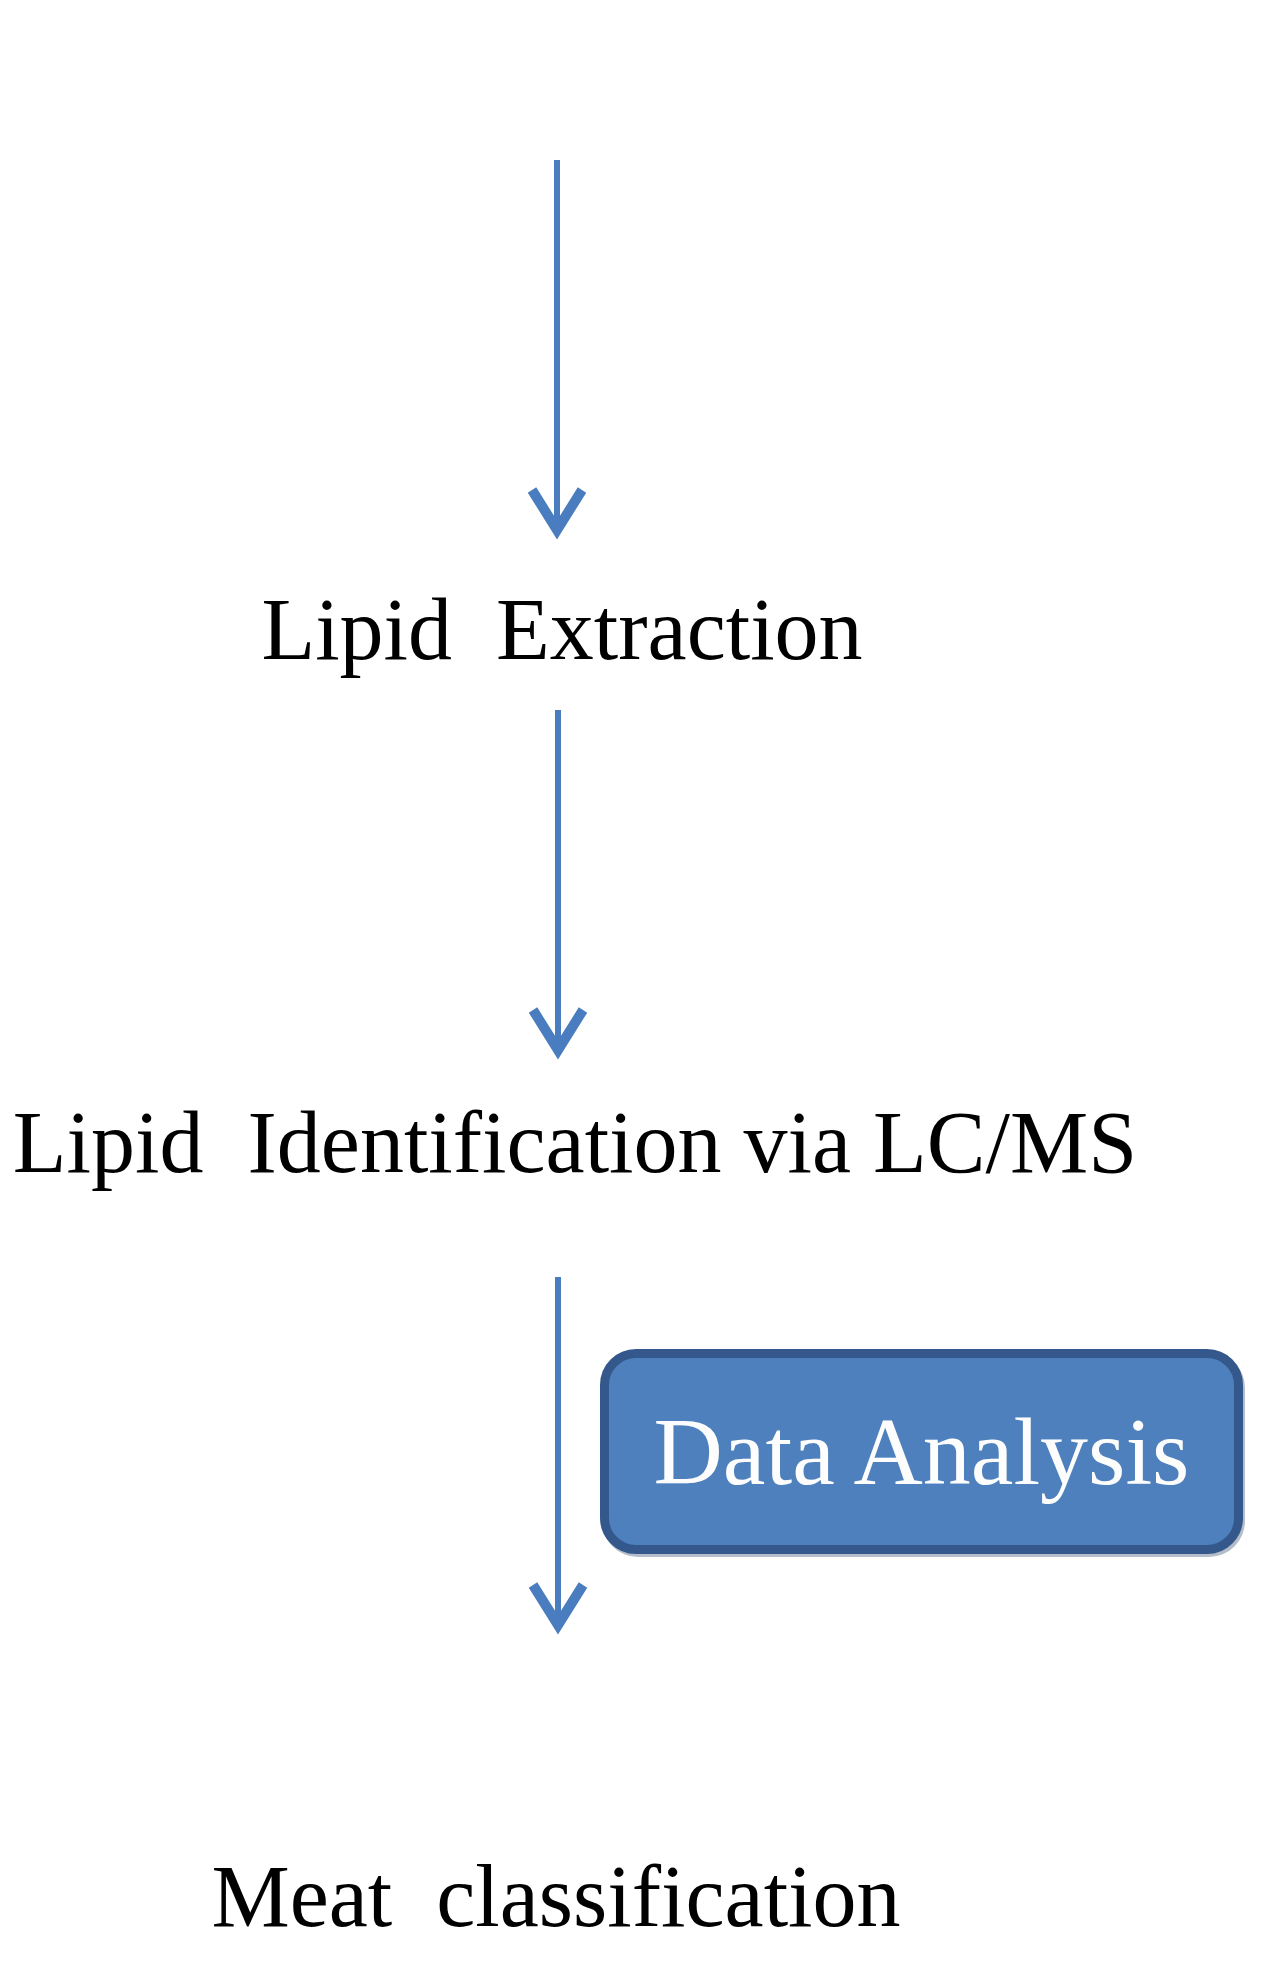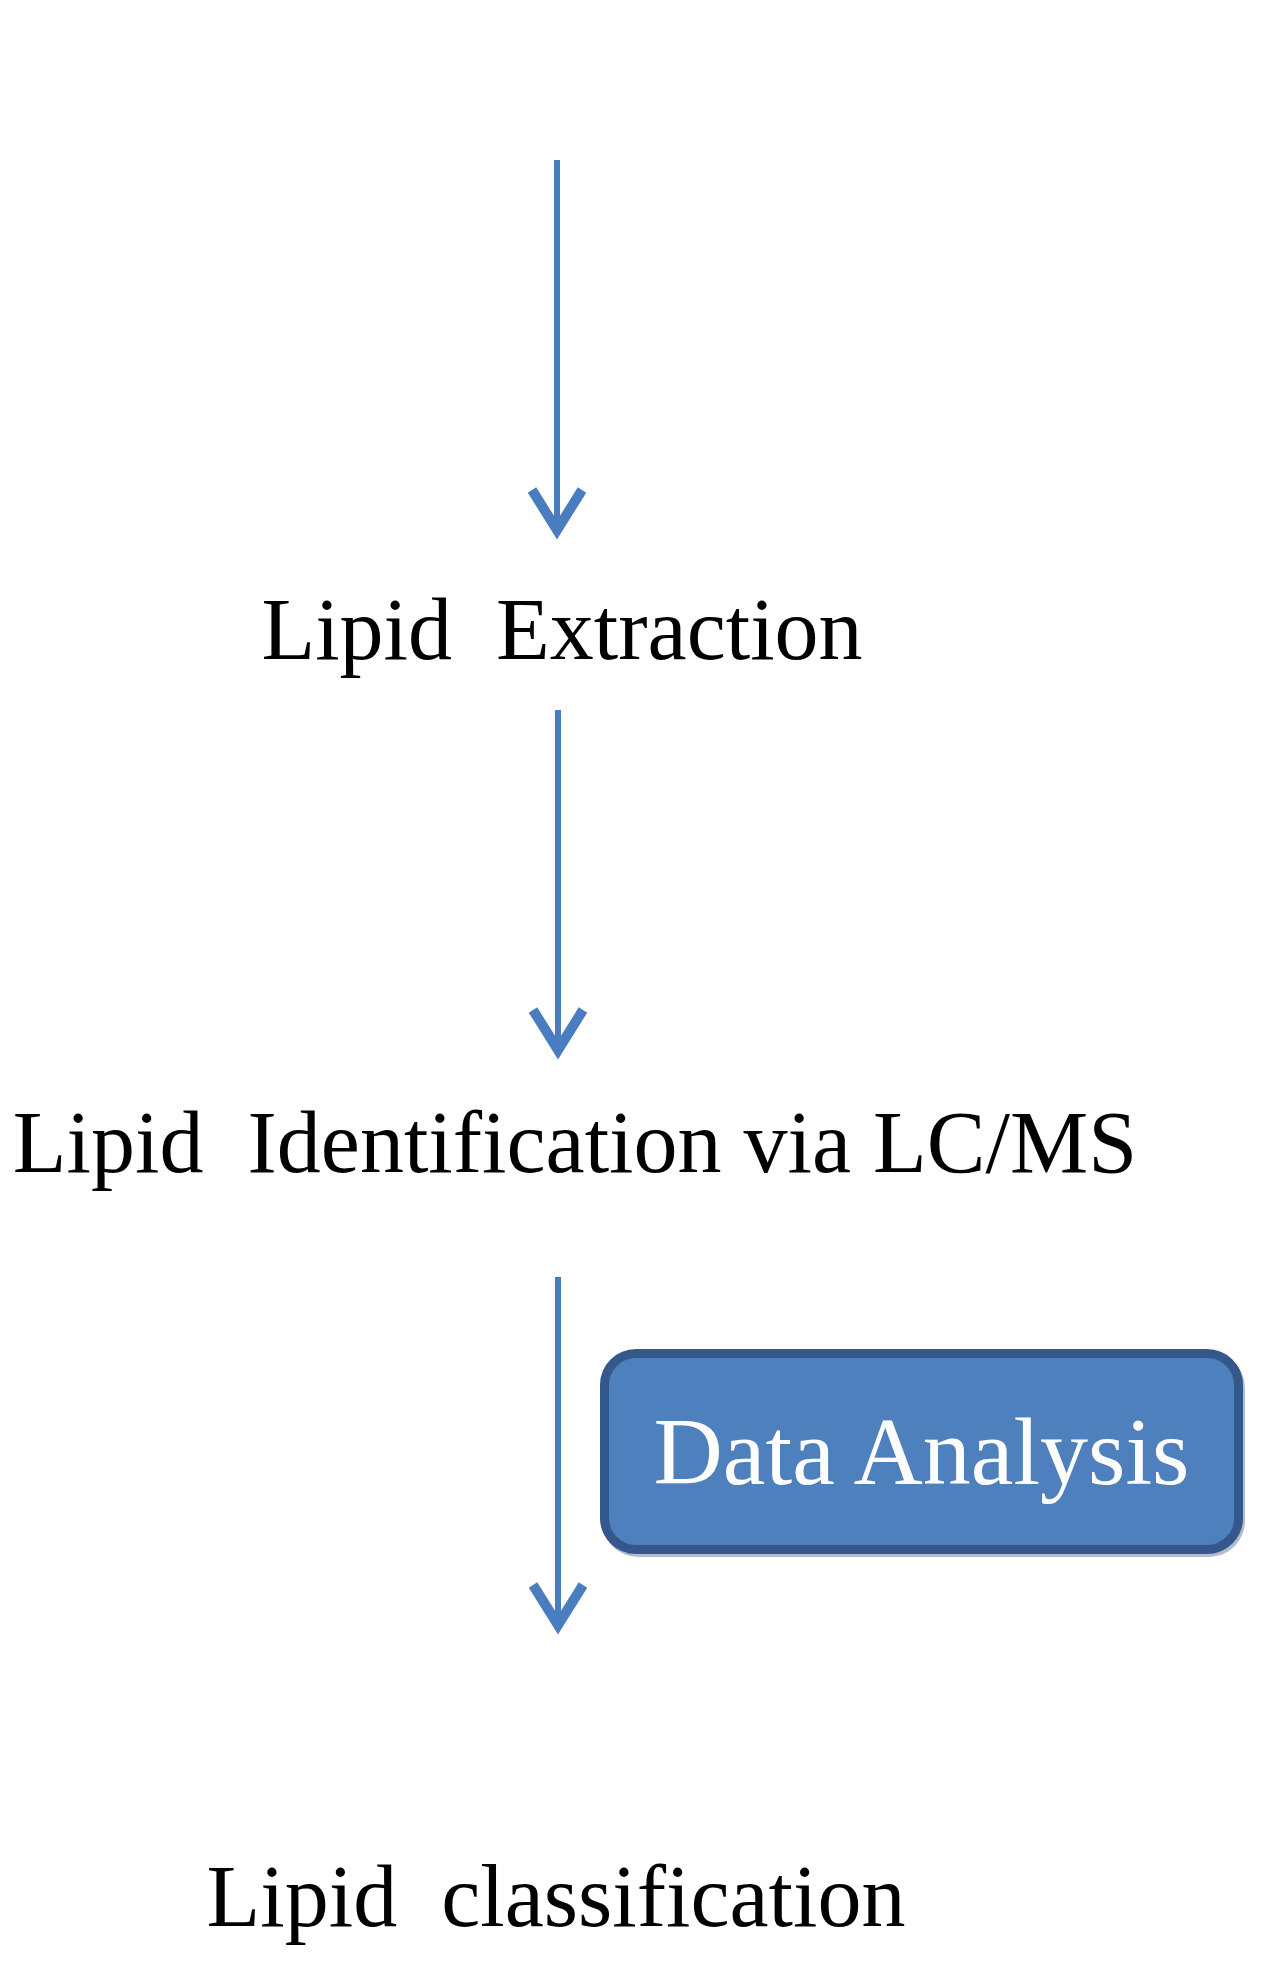--- a/index.html
+++ b/index.html
@@ -86,18 +86,18 @@
 
   <div class="flow-text" style="left:575px; top:1099px;">Lipid  Identification via LC/MS</div>
 
   <div class="flow-text" style="left:562px; top:586px;">Lipid  Extraction</div>
 
   <div class="annotation-box">
     <span class="label">Data Analysis</span>
   </div>
 
   <div class="bottom-block">
-    <div>Lipid  classification</div>
+    <div>Meat  classification</div>
     
     
   </div>
 
 </div>
 
 </body></html>

